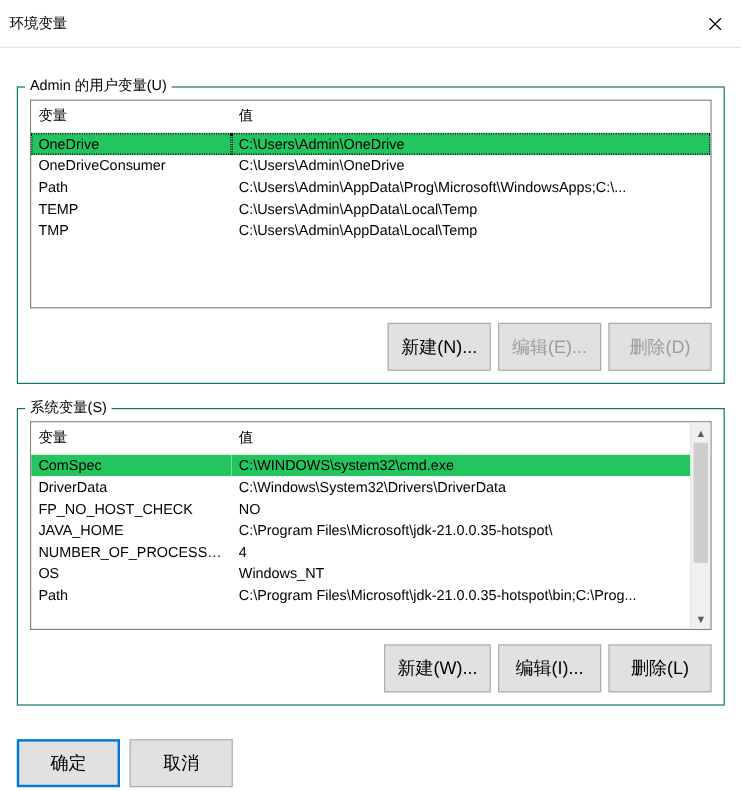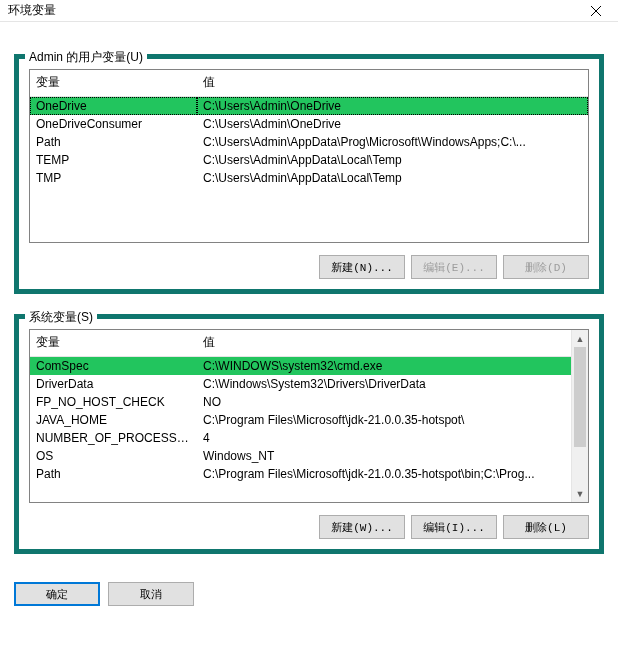--- a/index.html
+++ b/index.html
@@ -6,35 +6,35 @@
 body {
   font-family: "Microsoft YaHei", "Segoe UI", Tahoma, sans-serif;
   font-size: 12px;
   background: #fff;
   width: 618px;
   height: 659px;
   overflow: hidden;
   color: #000;
 }
 .titlebar {
-  height: 22px;
+  height: 40px;
   display: flex;
   align-items: center;
   padding: 0 0 0 8px;
   border-bottom: 1px solid #e5e5e5;
 }
 .titlebar-title { flex: 1; font-size: 12px; }
 .titlebar-close {
   width: 45px; height: 30px;
   display: flex; align-items: center; justify-content: center;
   cursor: pointer;
 }
 .titlebar-close svg { width: 10px; height: 10px; }
 .content { padding: 12px 14px 14px 14px; }
-.group { border: 5px solid #0f766e; padding: 10px 10px 10px 10px; margin-top: 20px; position: relative; }
+.group { border: 1px solid #0f766e; padding: 10px 10px 10px 10px; margin-top: 20px; position: relative; }
 .group-label { position: absolute; top: -10px; left: 6px; background: #fff; padding: 0 4px; font-size: 12px; }
 .table-wrap { border: 1px solid #828282; height: 174px; overflow: hidden; position: relative; }
 .table { width: 100%; border-collapse: collapse; table-layout: fixed; }
 .table th {
   text-align: left;
   font-weight: normal;
   padding: 4px 6px 5px 6px;
   border-bottom: 1px solid #e5e5e5;
   background: #fff;
   font-size: 12px;
@@ -58,27 +58,27 @@
 .sb-btn {
   height: 17px; width: 100%;
   display: flex; align-items: center; justify-content: center;
   color: #606060; font-size: 9px;
   cursor: pointer;
 }
 .sb-thumb { position: absolute; left: 2px; right: 2px; top: 17px; height: 100px; background: #cdcdcd; }
 .btn-row { display: flex; justify-content: flex-end; gap: 6px; margin-top: 12px; }
 .btn {
   min-width: 86px;
-  height: 24px;
+  height: 40px;
   border: 1px solid #adadad;
   background: #e1e1e1;
-  font-size: 11px;
+  font-size: 15px;
   padding: 0 10px;
   cursor: pointer;
-  font-family: Liberation Mono, monospace;
+  font-family: Liberation Sans, sans-serif;
 }
 .btn:disabled { color: #9c9c9c; cursor: default; background: #e1e1e1; }
 .btn.primary { border: 2px solid #0078d7; background: #e1e1e1; padding: 0 9px; }
 .footer { display: flex; gap: 8px; padding: 14px 14px 14px 14px; }
 .footer .btn { min-width: 86px; }
 .table-wrap.sys { height: 174px; }
 .sys .table th:first-child { width: 167px; }
 </style>
 </head>
 <body>

